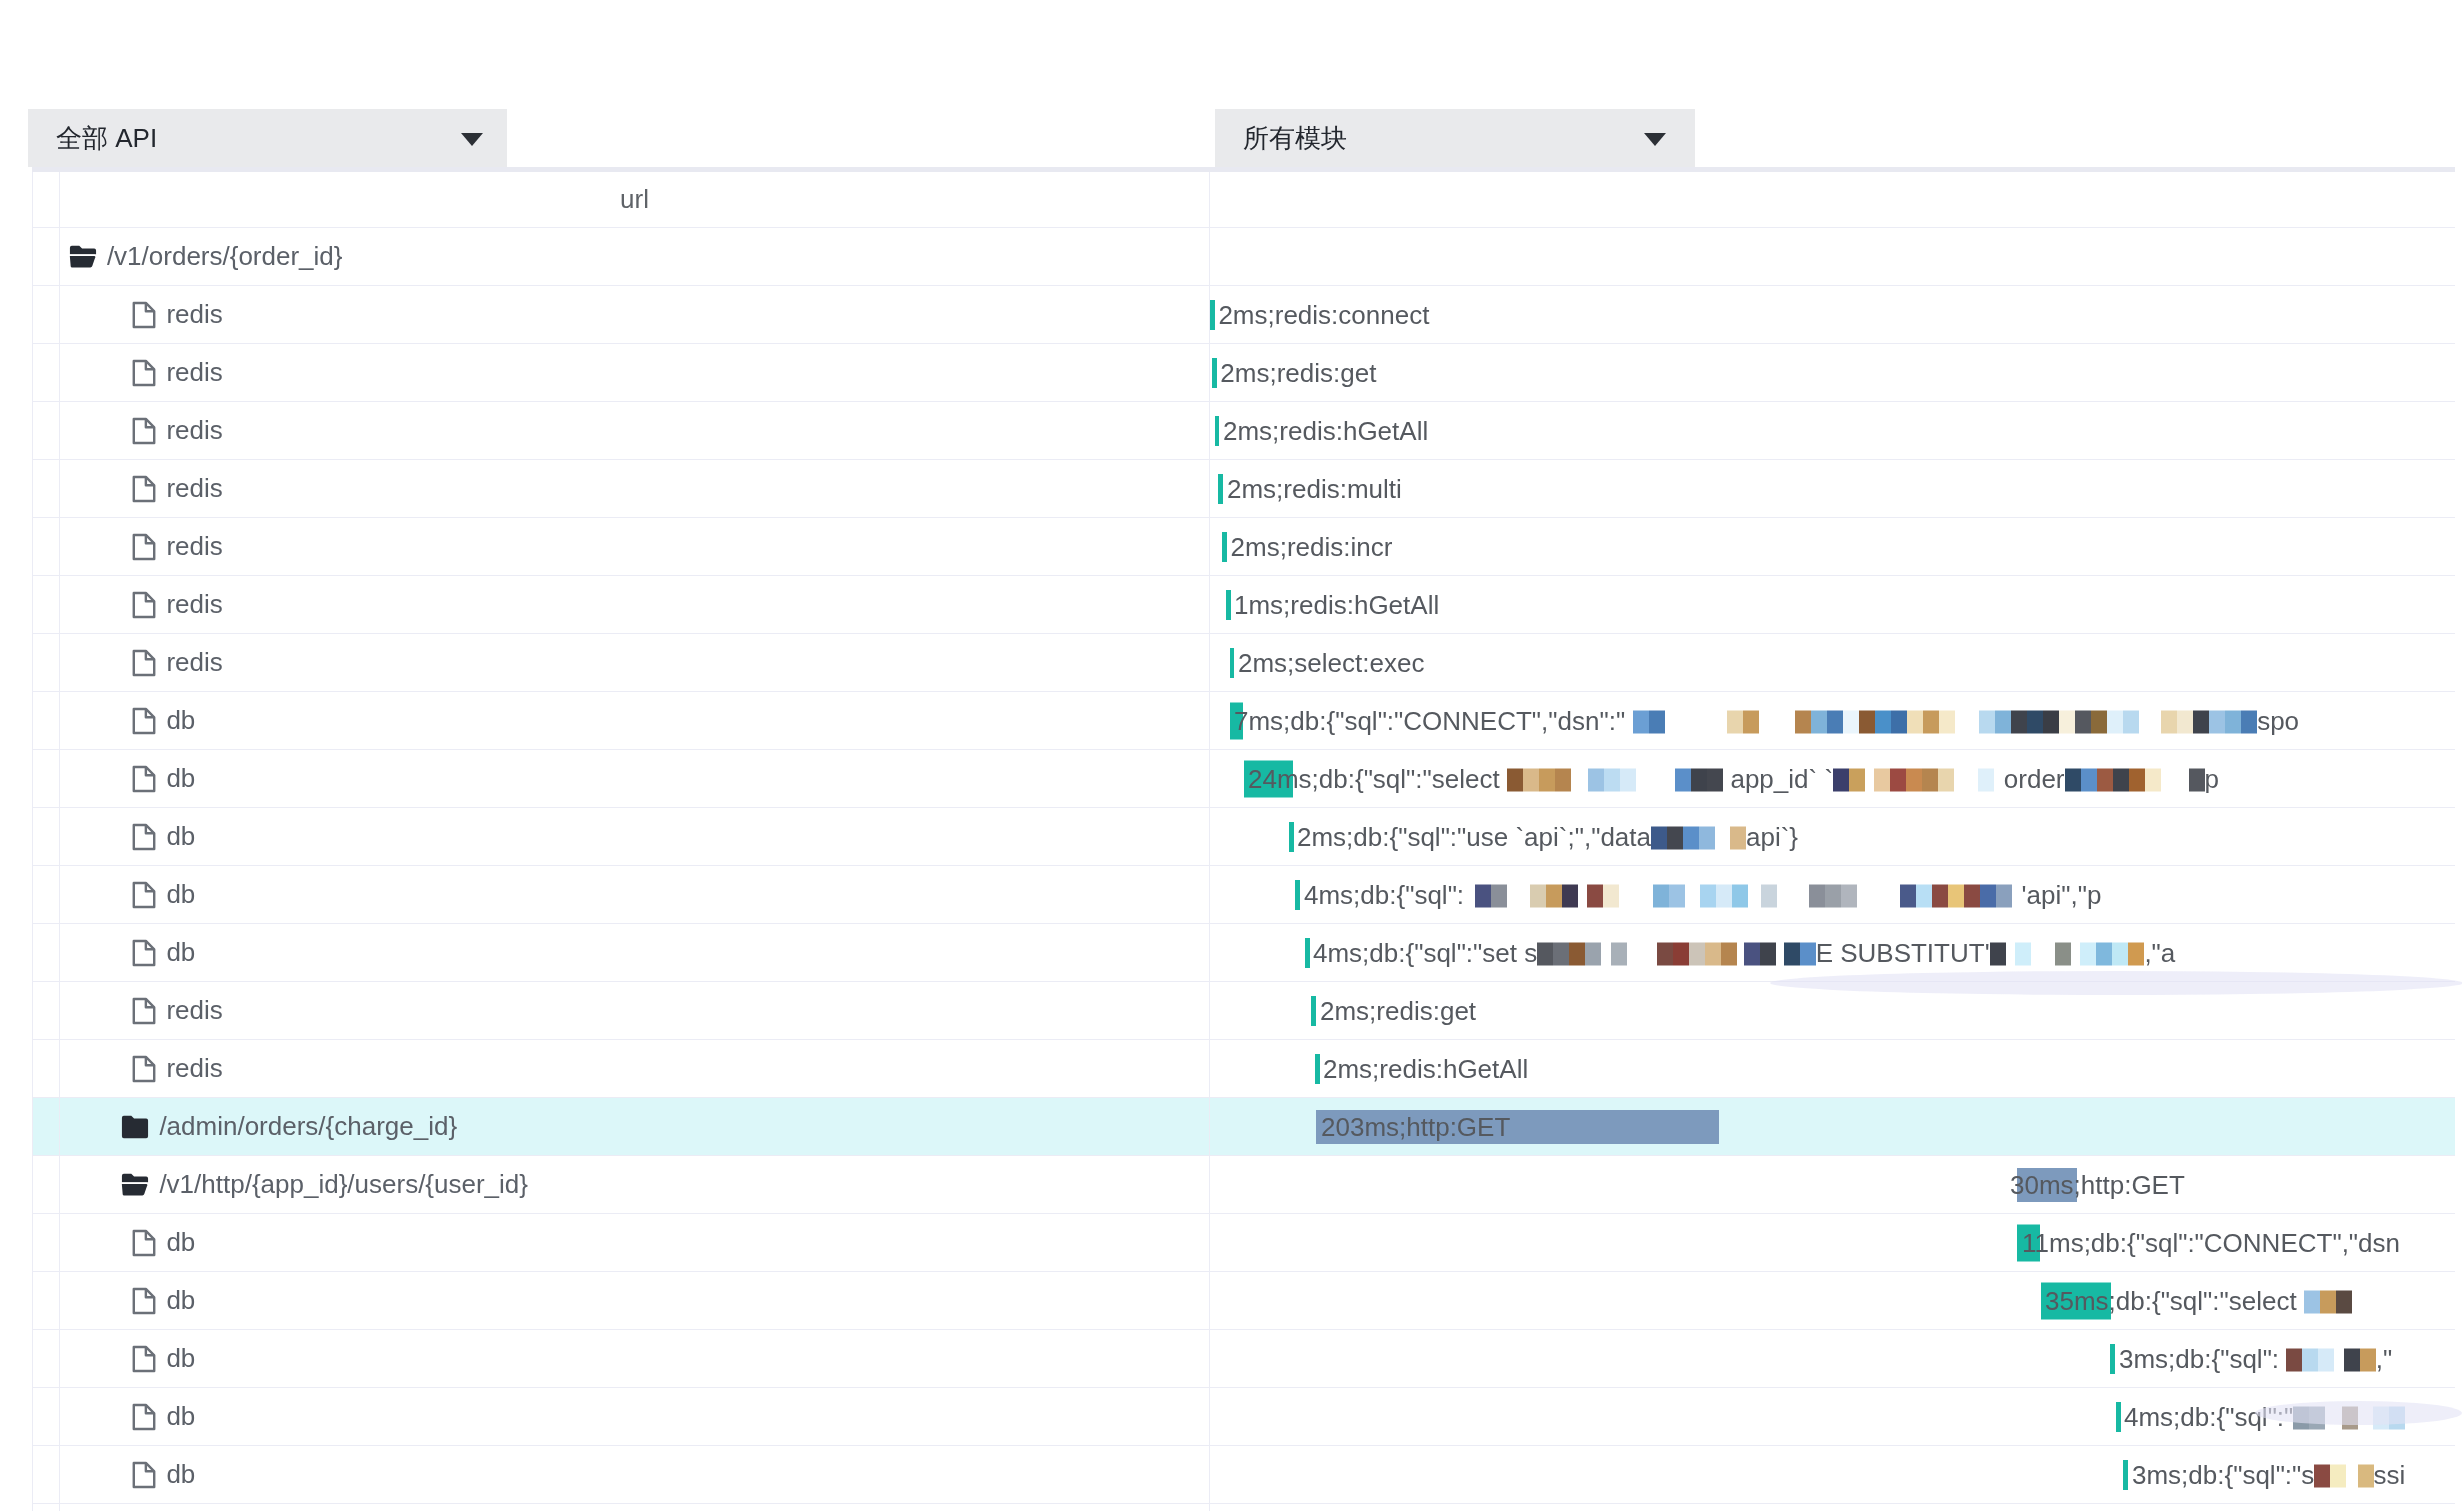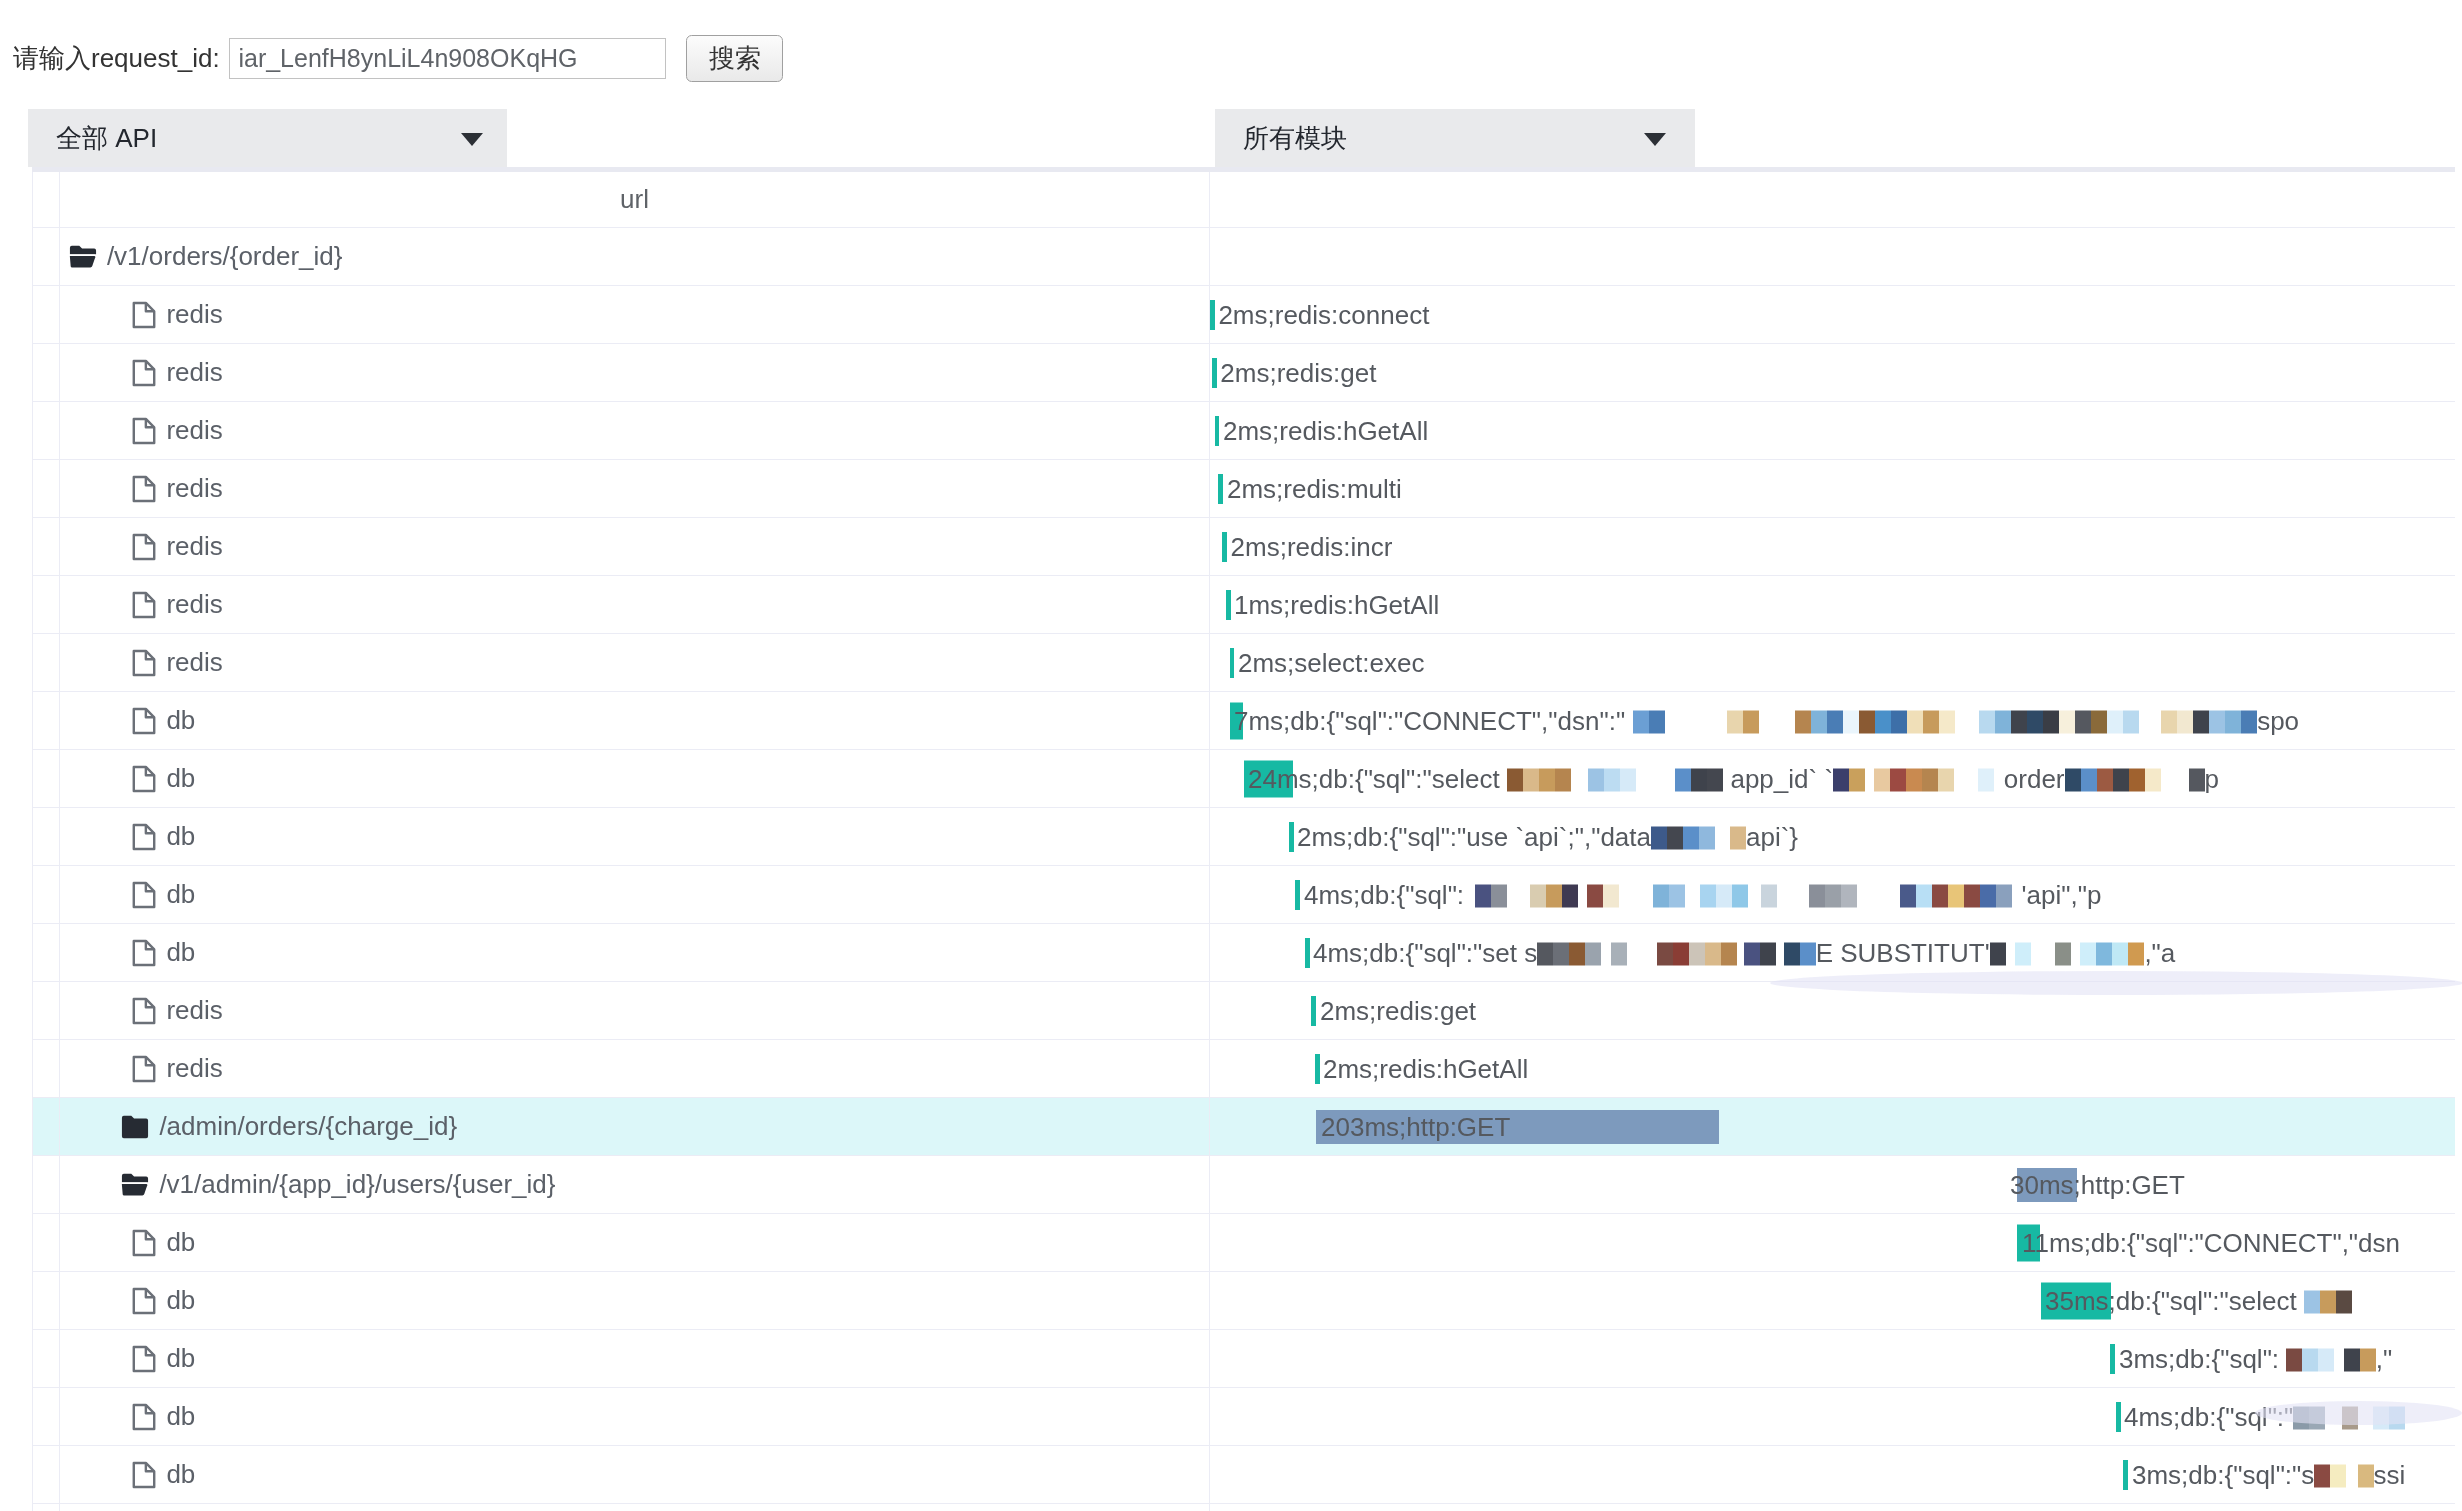--- a/index.html
+++ b/index.html
@@ -55,25 +55,20 @@
   
   .swoosh{position:absolute;background:#e2e3f5;opacity:.6;border-radius:50%;}
   .s1{left:1770px;top:971px;width:693px;height:24px;}
   .s2{left:2255px;top:1401px;width:207px;height:24px;}
 </style>
 </head>
 <body>
 
 <div class="page">
 
-  <div class="search-bar">
-    <span class="search-label">请输入request_id:</span>
-    <input class="search-input" value="iar_LenfH8ynLiL4n908OKqHG" style="">
-    <button class="search-btn">搜索</button>
-  </div>
 
   <div class="dropdown dd-api">
     <span>全部 API</span>
     <span class="caret"></span>
   </div>
   <div class="dropdown dd-module">
     <span>所有模块</span>
     <span class="caret"></span>
   </div>
 
@@ -338,21 +333,21 @@
         </div>
         <div class="row">
           <div class="cell c1"></div>
           <div class="cell c2 ind-folder">
             <span class="icon">
               <svg width="30" height="28" viewBox="0 0 32 30">
                 <path d="M2 5 a2 2 0 0 1 2-2 h8 l3 3 h13 a2 2 0 0 1 2 2 v4 H2 z" fill="#262b33"></path>
                 <path d="M1 13 h27 a2 2 0 0 1 1.9 2.6 l-3.2 9.4 a3 3 0 0 1-2.8 2 H4 a2 2 0 0 1-2-2 z" fill="#262b33" stroke="#fff" stroke-width="1.6"></path>
               </svg>
             </span>
-            <span>/v1/admin/{app_id}/users/{user_id}</span>
+            <span>/v1/http/{app_id}/users/{user_id}</span>
           </div>
           <div class="cell c3">
             <div class="bar wrap-blue" style="left: 807px; width: 60px; background: rgb(125, 154, 189);"></div>
             <span class="tl" style="left: 800px;"><span>30ms;http:GET</span></span>
           </div>
         </div>
         <div class="row">
           <div class="cell c1"></div>
           <div class="cell c2 ind-leaf">
             <span class="icon">

